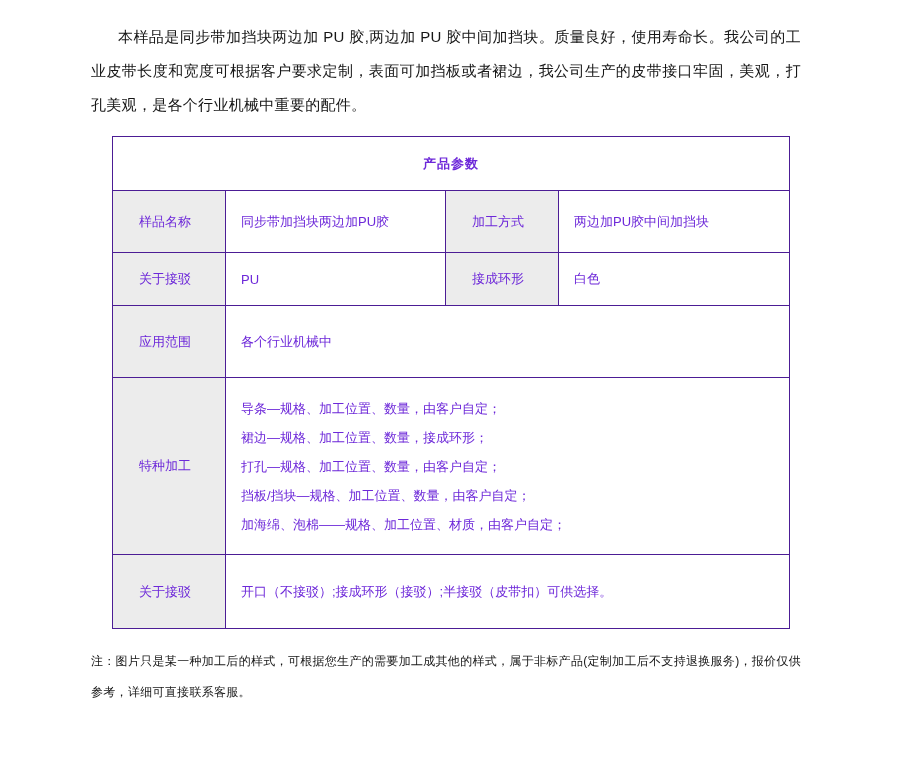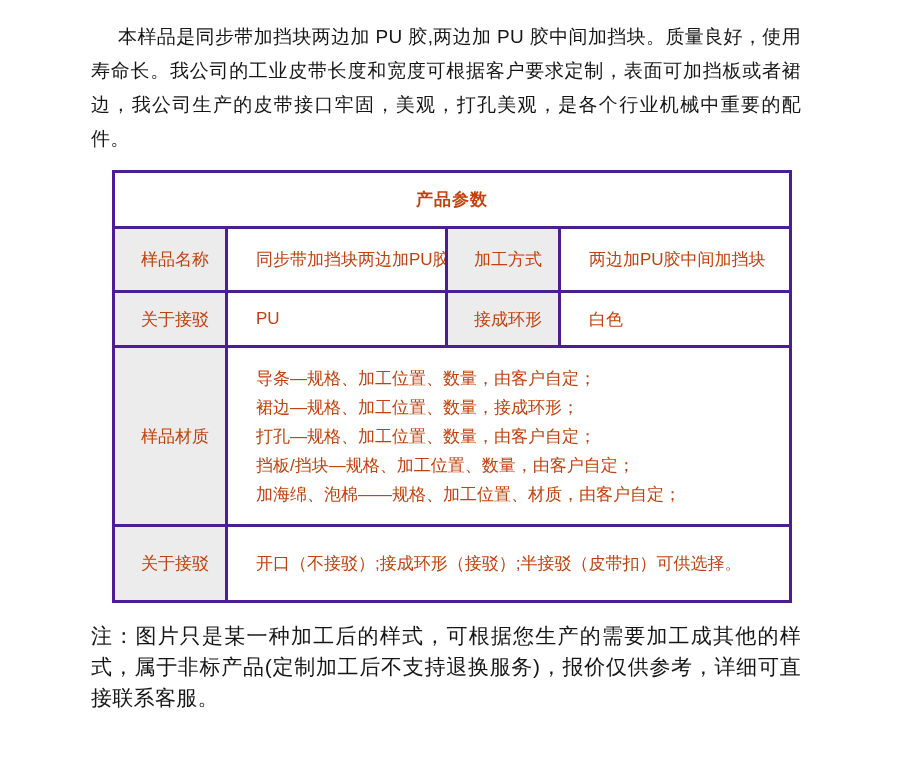--- a/index.html
+++ b/index.html
@@ -11,69 +11,69 @@
     width: 900px;
     height: 758px;
     position: relative;
     overflow: hidden;
     font-family: "Liberation Sans", "DejaVu Sans", sans-serif;
     color: #262626;
   }
   
   .intro {
     margin: 20px 99px 0 91px;
-    font-size: 19px;
+    font-size: 15px;
     line-height: 34px;
     letter-spacing: 0.3px;
     text-align: justify;
     text-indent: 27px;
     color: #161616;
   }
   
   table.params {
     border-collapse: collapse;
     table-layout: fixed;
     width: 677px;
     margin: 14px 0 0 112px;
   }
   table.params td {
-    border: 3px solid #4c1d95;
+    border: 1px solid #4c1d95;
     vertical-align: middle;
-    font-size: 17px;
-    color: #c2410c;
+    font-size: 13px;
+    color: #6d28d9;
     overflow: hidden;
     white-space: nowrap;
   }
   td.title-cell {
     height: 51px;
     text-align: center;
     font-size: 21px;
     font-weight: bold;
     color: #141414;
     letter-spacing: 1px;
   }
   td.label-cell {
     background: #ececec;
     padding-left: 26px;
   }
   td.value-cell {
-    padding-left: 28px;
+    padding-left: 15px;
     background: #ffffff;
   }
   tr.r1 td { height: 59px; }
   tr.r2 td { height: 50px; }
   tr.r3 td { height: 69px; }
   tr.r4 td { height: 174px; }
   tr.r5 td { height: 71px; }
   .special-lines { padding: 2px 0; }
   .special-line { line-height: 29px; }
   
   .note {
     margin: 17px 99px 0 91px;
-    font-size: 21px;
+    font-size: 12px;
     line-height: 31px;
     letter-spacing: 0.3px;
     text-align: justify;
     color: #161616;
   }
 </style>
 </head>
 <body>
 
 <p class="intro">本样品是同步带加挡块两边加 PU 胶,两边加 PU 胶中间加挡块。质量良好，使用寿命长。我公司的工业皮带长度和宽度可根据客户要求定制，表面可加挡板或者裙边，我公司生产的皮带接口牢固，美观，打孔美观，是各个行业机械中重要的配件。</p>
@@ -94,22 +94,26 @@
       <td class="value-cell">同步带加挡块两边加PU胶</td>
       <td class="label-cell">加工方式</td>
       <td class="value-cell">两边加PU胶中间加挡块</td>
     </tr>
     <tr class="r2">
       <td class="label-cell">关于接驳</td>
       <td class="value-cell">PU</td>
       <td class="label-cell">接成环形</td>
       <td class="value-cell">白色</td>
     </tr>
+    <tr class="r3">
+      <td class="label-cell">应用范围</td>
+      <td class="value-cell" colspan="3">各个行业机械中</td>
+    </tr>
     <tr class="r4">
-      <td class="label-cell">样品材质</td>
+      <td class="label-cell">特种加工</td>
       <td class="value-cell" colspan="3">
         <div class="special-lines">
           <div class="special-line">导条—规格、加工位置、数量，由客户自定；</div>
           <div class="special-line">裙边—规格、加工位置、数量，接成环形；</div>
           <div class="special-line">打孔—规格、加工位置、数量，由客户自定；</div>
           <div class="special-line">挡板/挡块—规格、加工位置、数量，由客户自定；</div>
           <div class="special-line">加海绵、泡棉——规格、加工位置、材质，由客户自定；</div>
         </div>
       </td>
     </tr>

